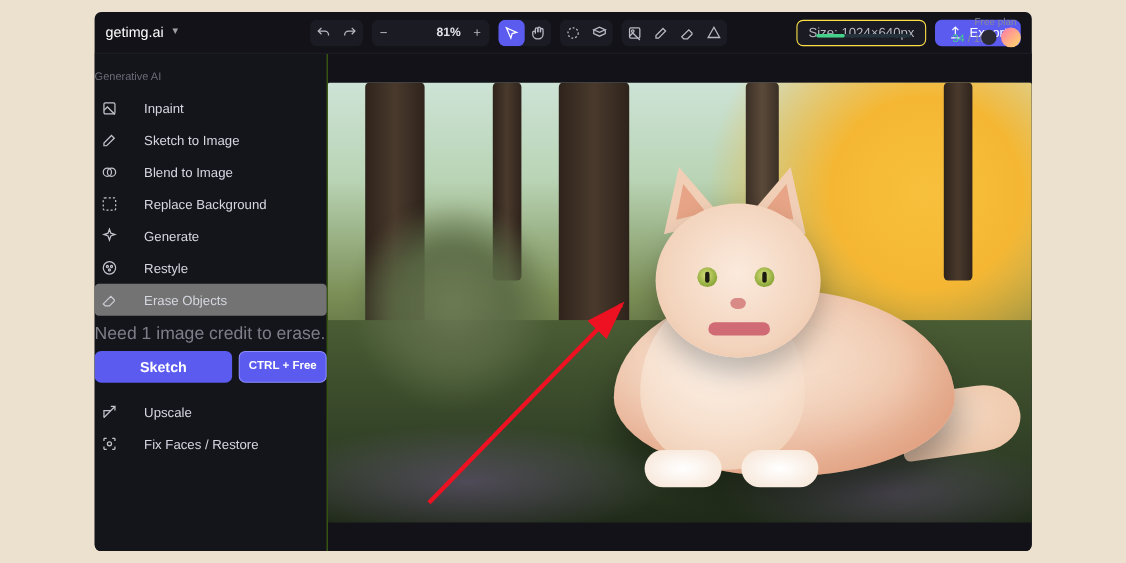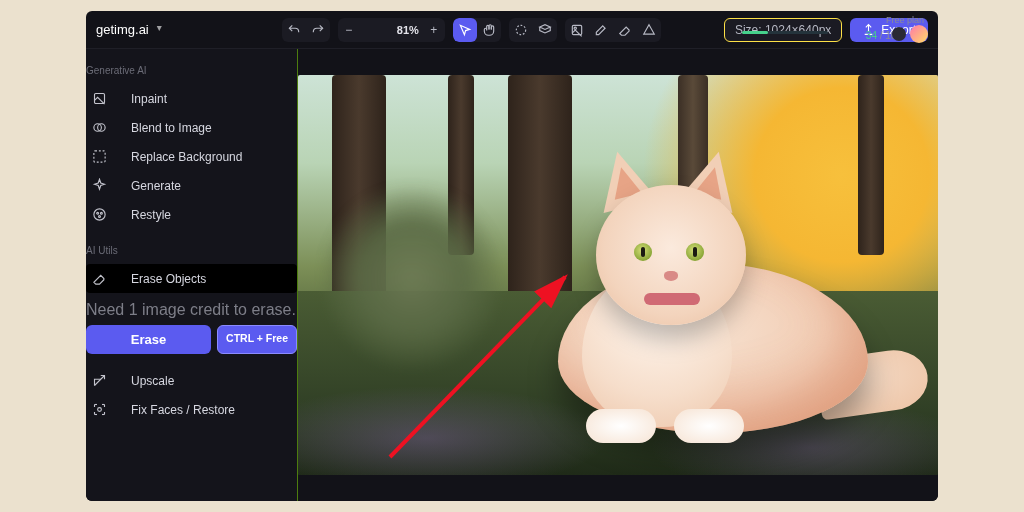--- a/index.html
+++ b/index.html
@@ -29,21 +29,21 @@
 .progress { position:absolute; top:20px; right:110px; width:86px; height:3px; background:#24333b; border-radius:2px; }
 .progress::before{content:'';display:block;height:3px;width:30%;background:#46d18b;border-radius:2px;}
 .avatar { width:18px; height:18px; border-radius:50%; background:linear-gradient(135deg,#f7a,#fd6); position:absolute; top:14px; right:10px; }
 .membtn { width:14px; height:14px; border-radius:50%; background:#2a2a35; position:absolute; top:16px; right:32px; }
 
 .body { display:flex; height:calc(100% - 38px); }
 .sidebar { width:224px; background:#14141b; border-right:1px solid #4d7c0f; padding:10px 0 0; font-size:12px; }
 .sb-head { font-size:10px; color:#6b6c77; margin:6px 0 8px; }
 .sb-item { display:flex; align-items:flex-end; gap:24px; padding:7px 6px; color:#d6d7e0; cursor:pointer; border-radius:4px; }
 .sb-item svg { width:15px; height:15px; stroke:currentColor; fill:none; stroke-width:1.8; opacity:.9; }
-.sb-item.active { background:#000000; }
+.sb-item.active { background:#737373; }
 .hint { font-size:16px; color:#7d7e88; margin:8px 0 6px; }
 .erase-bar { display:flex; gap:6px; }
 .erase-btn { flex:1; background:#5b5bf0; color:#fff; border-radius:6px; padding:7px 0; text-align:center; font-size:13px; font-weight:600; cursor:pointer; }
 .kbd { background:#5b5bf0; border:1px solid #8b8bff; color:#fff; border-radius:6px; padding:6px 8px; font-size:10.5px; font-weight:600; }
 
 .canvas-area { flex:1; position:relative; display:flex; align-items:center; justify-content:center; background:#121218; }
 .canvas { width:640px; height:400px; border-radius:2px; overflow:hidden; position:relative; }
 
 .scene-bg { position:absolute; inset:0; background:
   radial-gradient(circle at 85% 25%, #f7c03c 0, #f5b733 14%, rgba(245,183,51,0) 32%),
@@ -186,20 +186,26 @@
 
       <div class="sb-item">
             <svg viewBox="0 0 24 24">
               <rect x="4" y="4" width="16" height="16" rx="2"></rect>
               <path d="M4 15l5-5 11 11"></path>
             </svg>
             <span>Inpaint</span>
           </div>
       <div class="sb-item">
             <svg viewBox="0 0 24 24">
+              <path d="M15 5l4 4L8 20H4v-4z"></path>
+            </svg>
+            <span>Sketch to Image</span>
+          </div>
+      <div class="sb-item">
+            <svg viewBox="0 0 24 24">
               <circle cx="9" cy="12" r="6"></circle>
               <circle cx="15" cy="12" r="6"></circle>
             </svg>
             <span>Blend to Image</span>
           </div>
       <div class="sb-item">
             <svg viewBox="0 0 24 24">
               <rect x="3" y="3" width="18" height="18" rx="2" stroke-dasharray="3 3"></rect>
             </svg>
             <span>Replace Background</span>
@@ -213,31 +219,30 @@
       <div class="sb-item">
             <svg viewBox="0 0 24 24">
               <circle cx="12" cy="12" r="9"></circle>
               <circle cx="9" cy="10" r="1.5"></circle>
               <circle cx="15" cy="10" r="1.5"></circle>
               <circle cx="12" cy="15" r="1.5"></circle>
             </svg>
             <span>Restyle</span>
           </div>
 
-      <div class="sb-head" style="margin-top:16px">AI Utils</div>
 
       <div class="sb-item active">
             <svg viewBox="0 0 24 24">
               <path d="M19 14l-7 7H6l-3-3 11-11 5 5z"></path>
             </svg>
             <span>Erase Objects</span>
           </div>
       <div class="hint">Need 1 image credit to erase.</div>
       <div class="erase-bar">
-        <div class="erase-btn">Erase</div>
+        <div class="erase-btn">Sketch</div>
         <div class="kbd">CTRL + Free</div>
       </div>
 
       <div style="height:12px"></div>
       <div class="sb-item">
             <svg viewBox="0 0 24 24">
               <path d="M4 20V10h10"></path>
               <path d="M4 20L20 4"></path>
               <path d="M14 4h6v6"></path>
             </svg>

